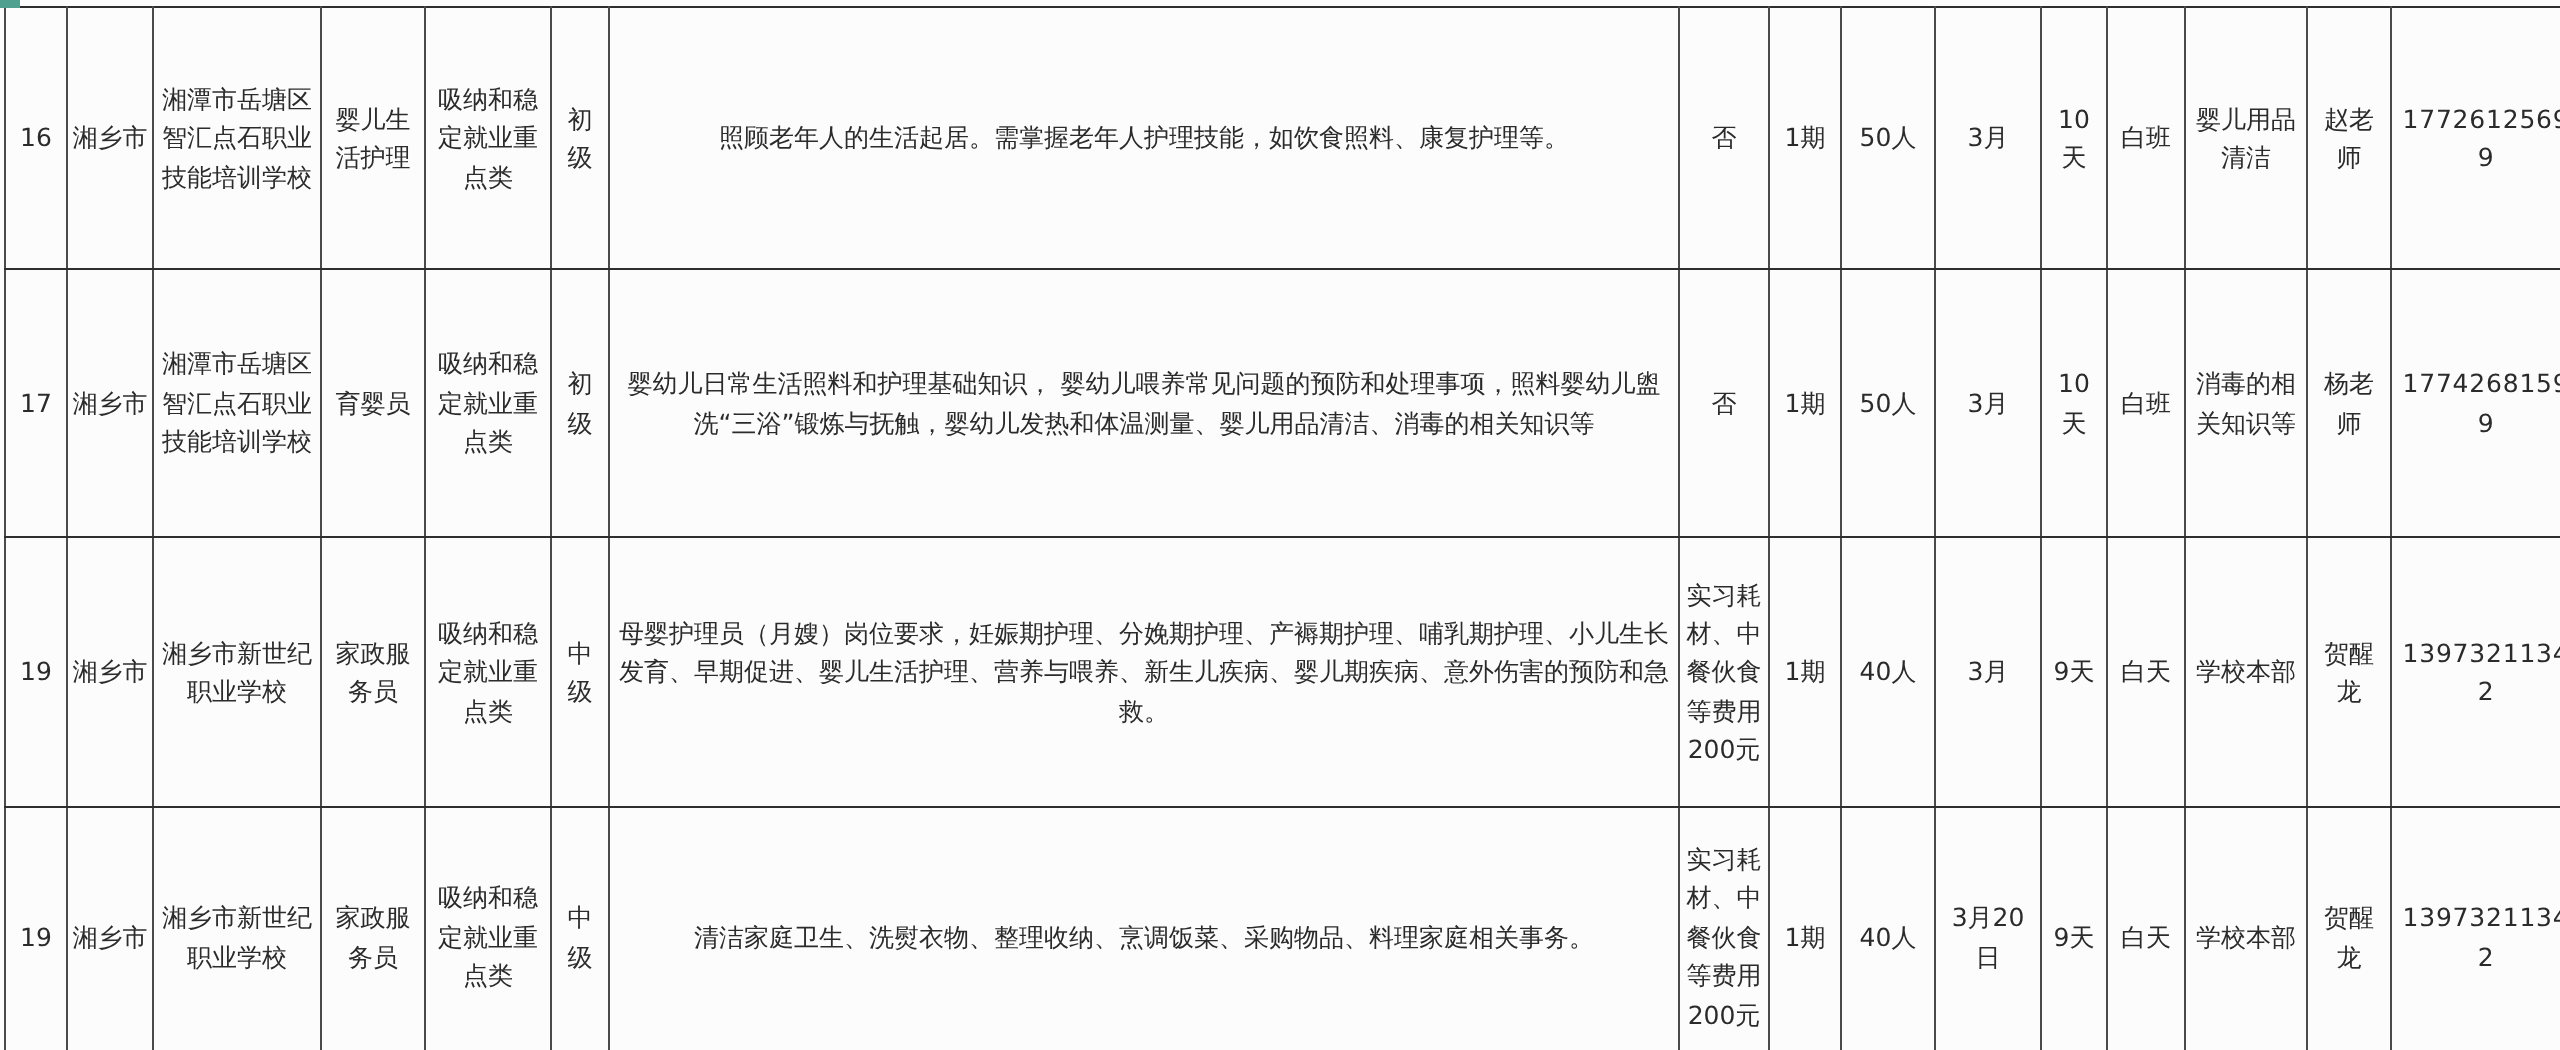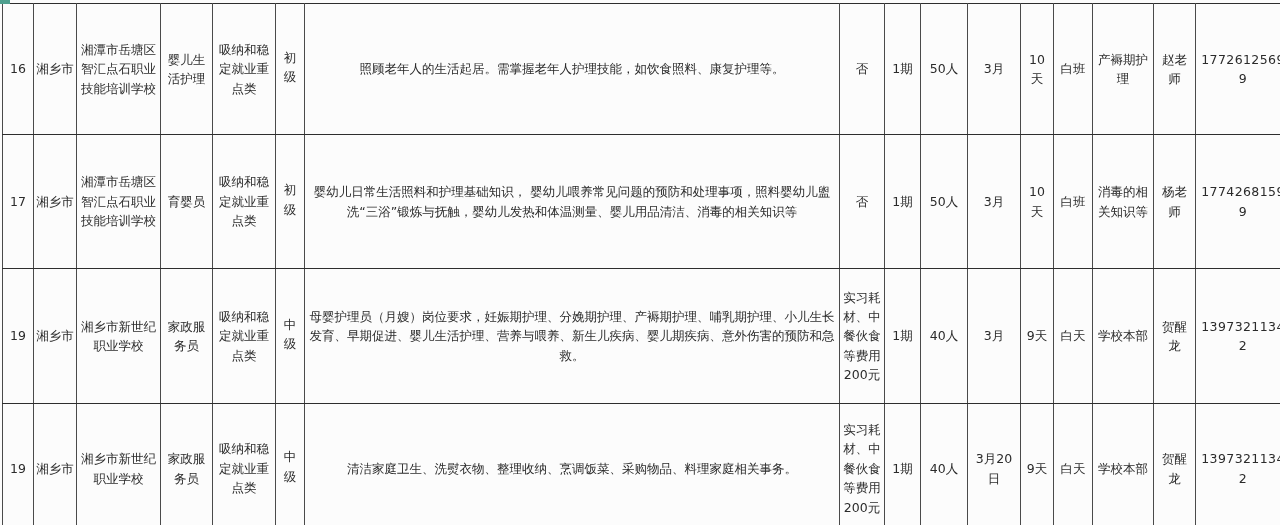--- a/index.html
+++ b/index.html
@@ -41,21 +41,21 @@
     padding: 2px 2px;
     overflow: hidden;
     word-break: break-all;
   }
   td.c-no { font-size: 13px; }
   td.c-content {
     text-align: left;
     padding: 2px 8px 2px 6px;
   }
   td.c-fee { padding: 1px; }
-  td.c-level { padding: 1px 0; font-family: Liberation Mono, monospace; }
+  td.c-level { padding: 1px 0; }
   td.c-phone { font-size: 13px; letter-spacing: 0.4px; }
 </style>
 </head>
 <body>
 
 <div class="viewport">
   <div class="corner-mark"></div>
 
   <table class="grid">
     <colgroup>
@@ -84,21 +84,21 @@
         <td>婴儿生活护理</td>
         <td>吸纳和稳定就业重点类</td>
         <td class="c-level">初级</td>
         <td class="c-content">照顾老年人的生活起居。需掌握老年人护理技能，如饮食照料、康复护理等。</td>
         <td class="c-fee">否</td>
         <td>1期</td>
         <td>50人</td>
         <td>3月</td>
         <td>10天</td>
         <td>白班</td>
-        <td>产褥期护理</td>
+        <td>婴儿用品清洁</td>
         <td>赵老师</td>
         <td class="c-phone">17726125699</td>
       </tr>
       <tr style="height:134px">
         <td class="c-no">17</td>
         <td>湘乡市</td>
         <td>湘潭市岳塘区智汇点石职业技能培训学校</td>
         <td>育婴员</td>
         <td>吸纳和稳定就业重点类</td>
         <td class="c-level">初级</td>

